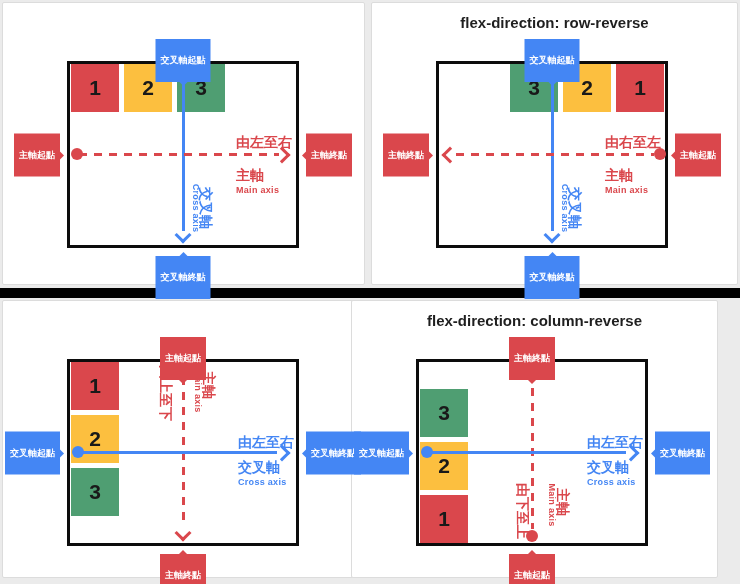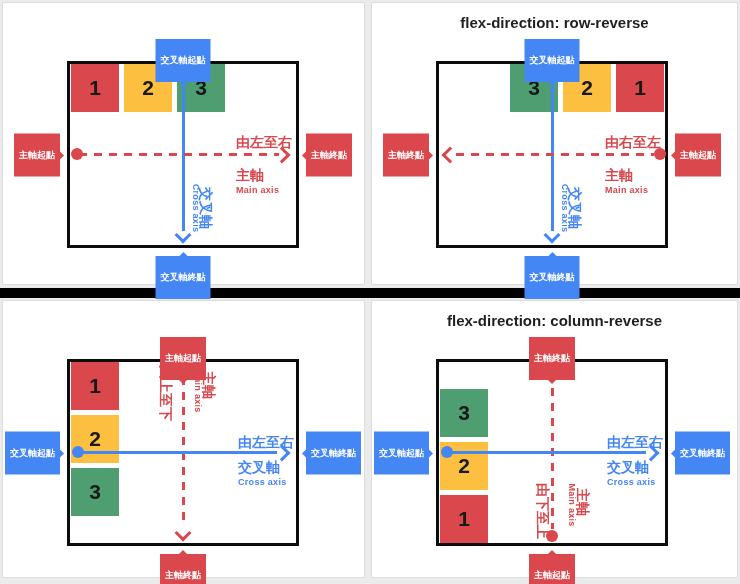--- a/index.html
+++ b/index.html
@@ -122,21 +122,21 @@
     <div class="dot blue" style="left:69px;top:145px;"></div>
     <div class="chev right blue" style="left:273px;top:146px;"></div>
     <div class="lbl red f14 rot" style="left:128px;top:84px;width:70px;height:16px;">由上至下</div>
     <div class="lbl red f14 rot" style="left:186px;top:76px;width:40px;height:16px;">主軸</div>
     <div class="lbl red f9 rot" style="left:166px;top:84px;width:56px;height:12px;">Main axis</div>
     <div class="lbl blue f14" style="left:235px;top:133px;">由左至右</div>
     <div class="lbl blue f14" style="left:235px;top:158px;">交叉軸</div>
     <div class="lbl blue f9" style="left:235px;top:176px;">Cross axis</div>
   </div>
 
-  <div class="card t-colrev" style="left:371px;top:300px;width:367px;height:278px;">
+  <div class="card t-colrev" style="left:351px;top:300px;width:367px;height:278px;">
     <div class="title">flex-direction: column-reverse</div>
     <div class="badge b-red pos-top">主軸終點</div>
     <div class="badge b-red pos-bottom">主軸起點</div>
     <div class="badge b-blue pos-left">交叉軸起點</div>
     <div class="badge b-blue pos-right">交叉軸終點</div>
     <div class="fbox">
       <div class="sq c-red sq-0">1</div>
       <div class="sq c-yellow sq-1">2</div>
       <div class="sq c-green sq-2">3</div>
     </div>

